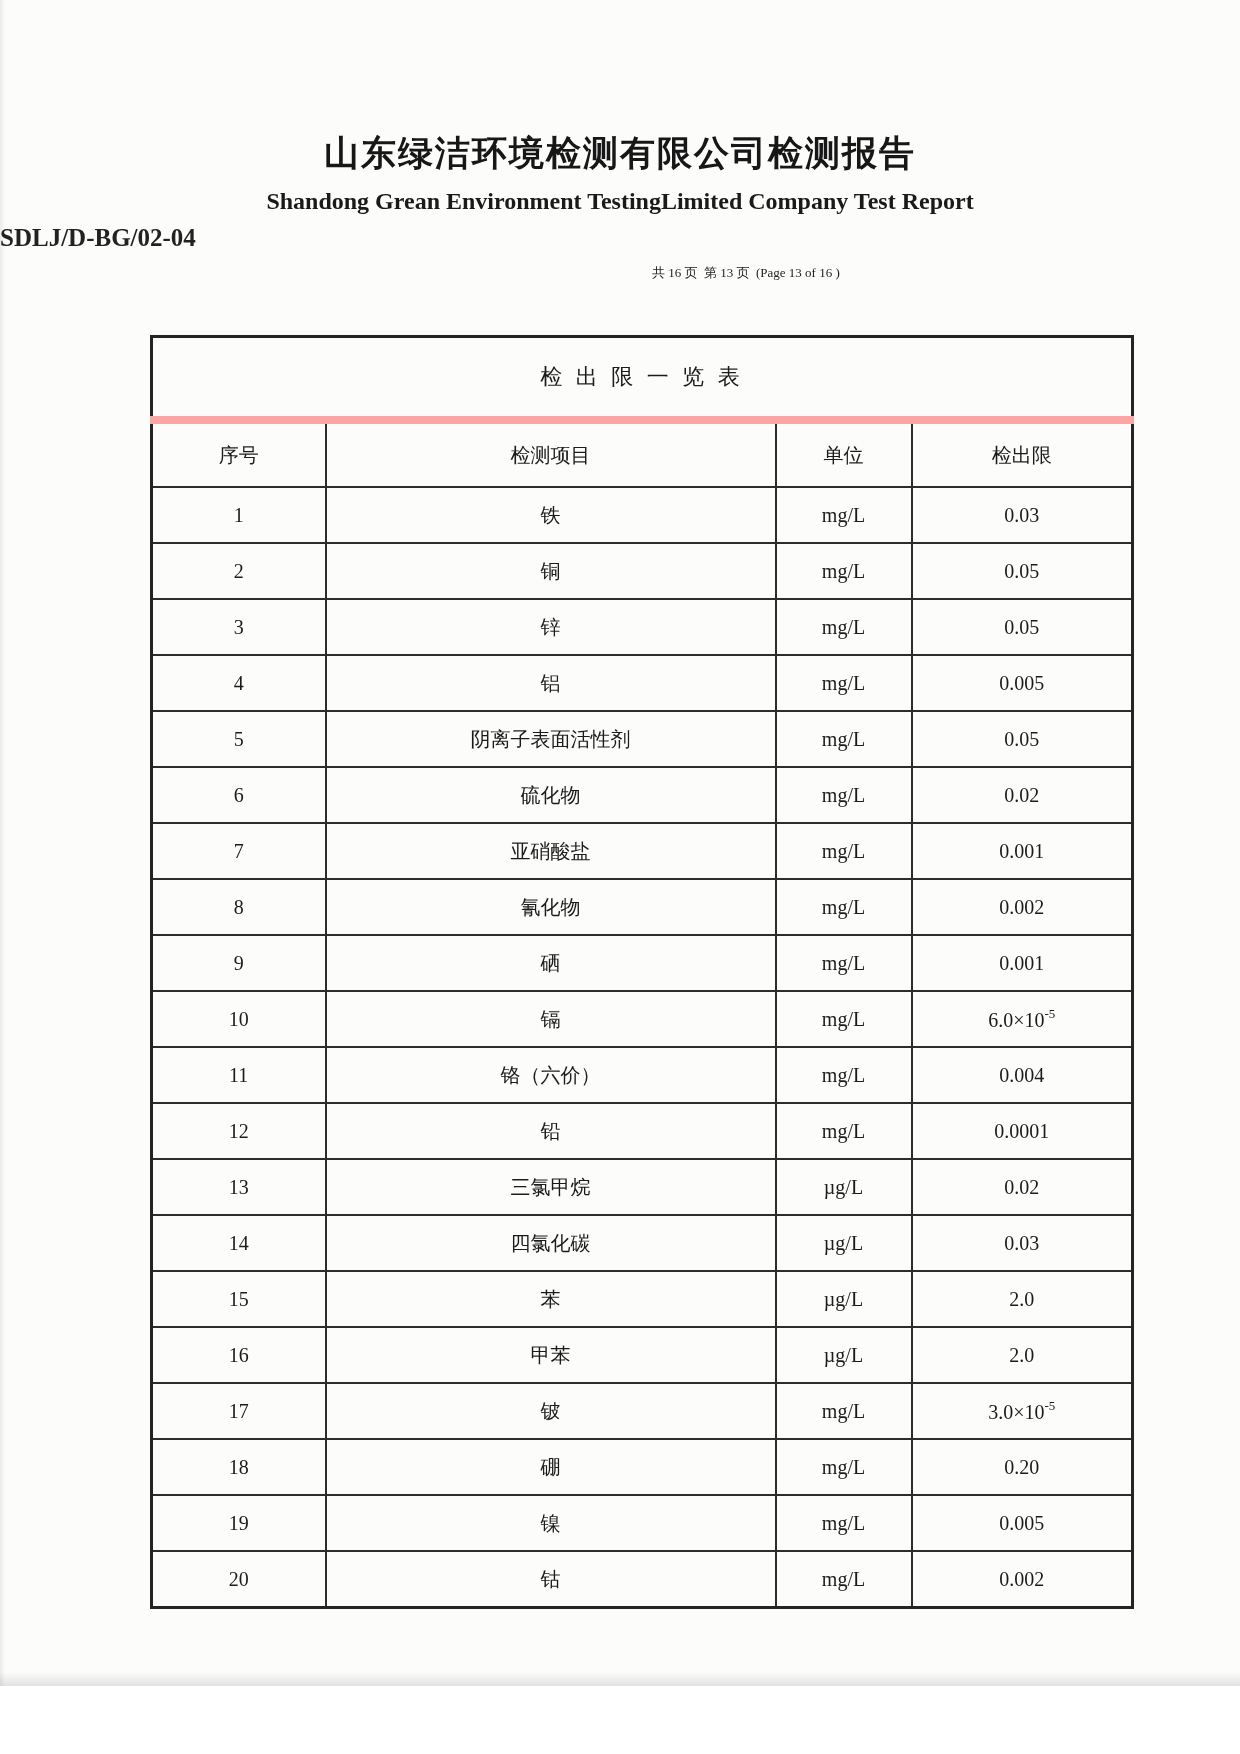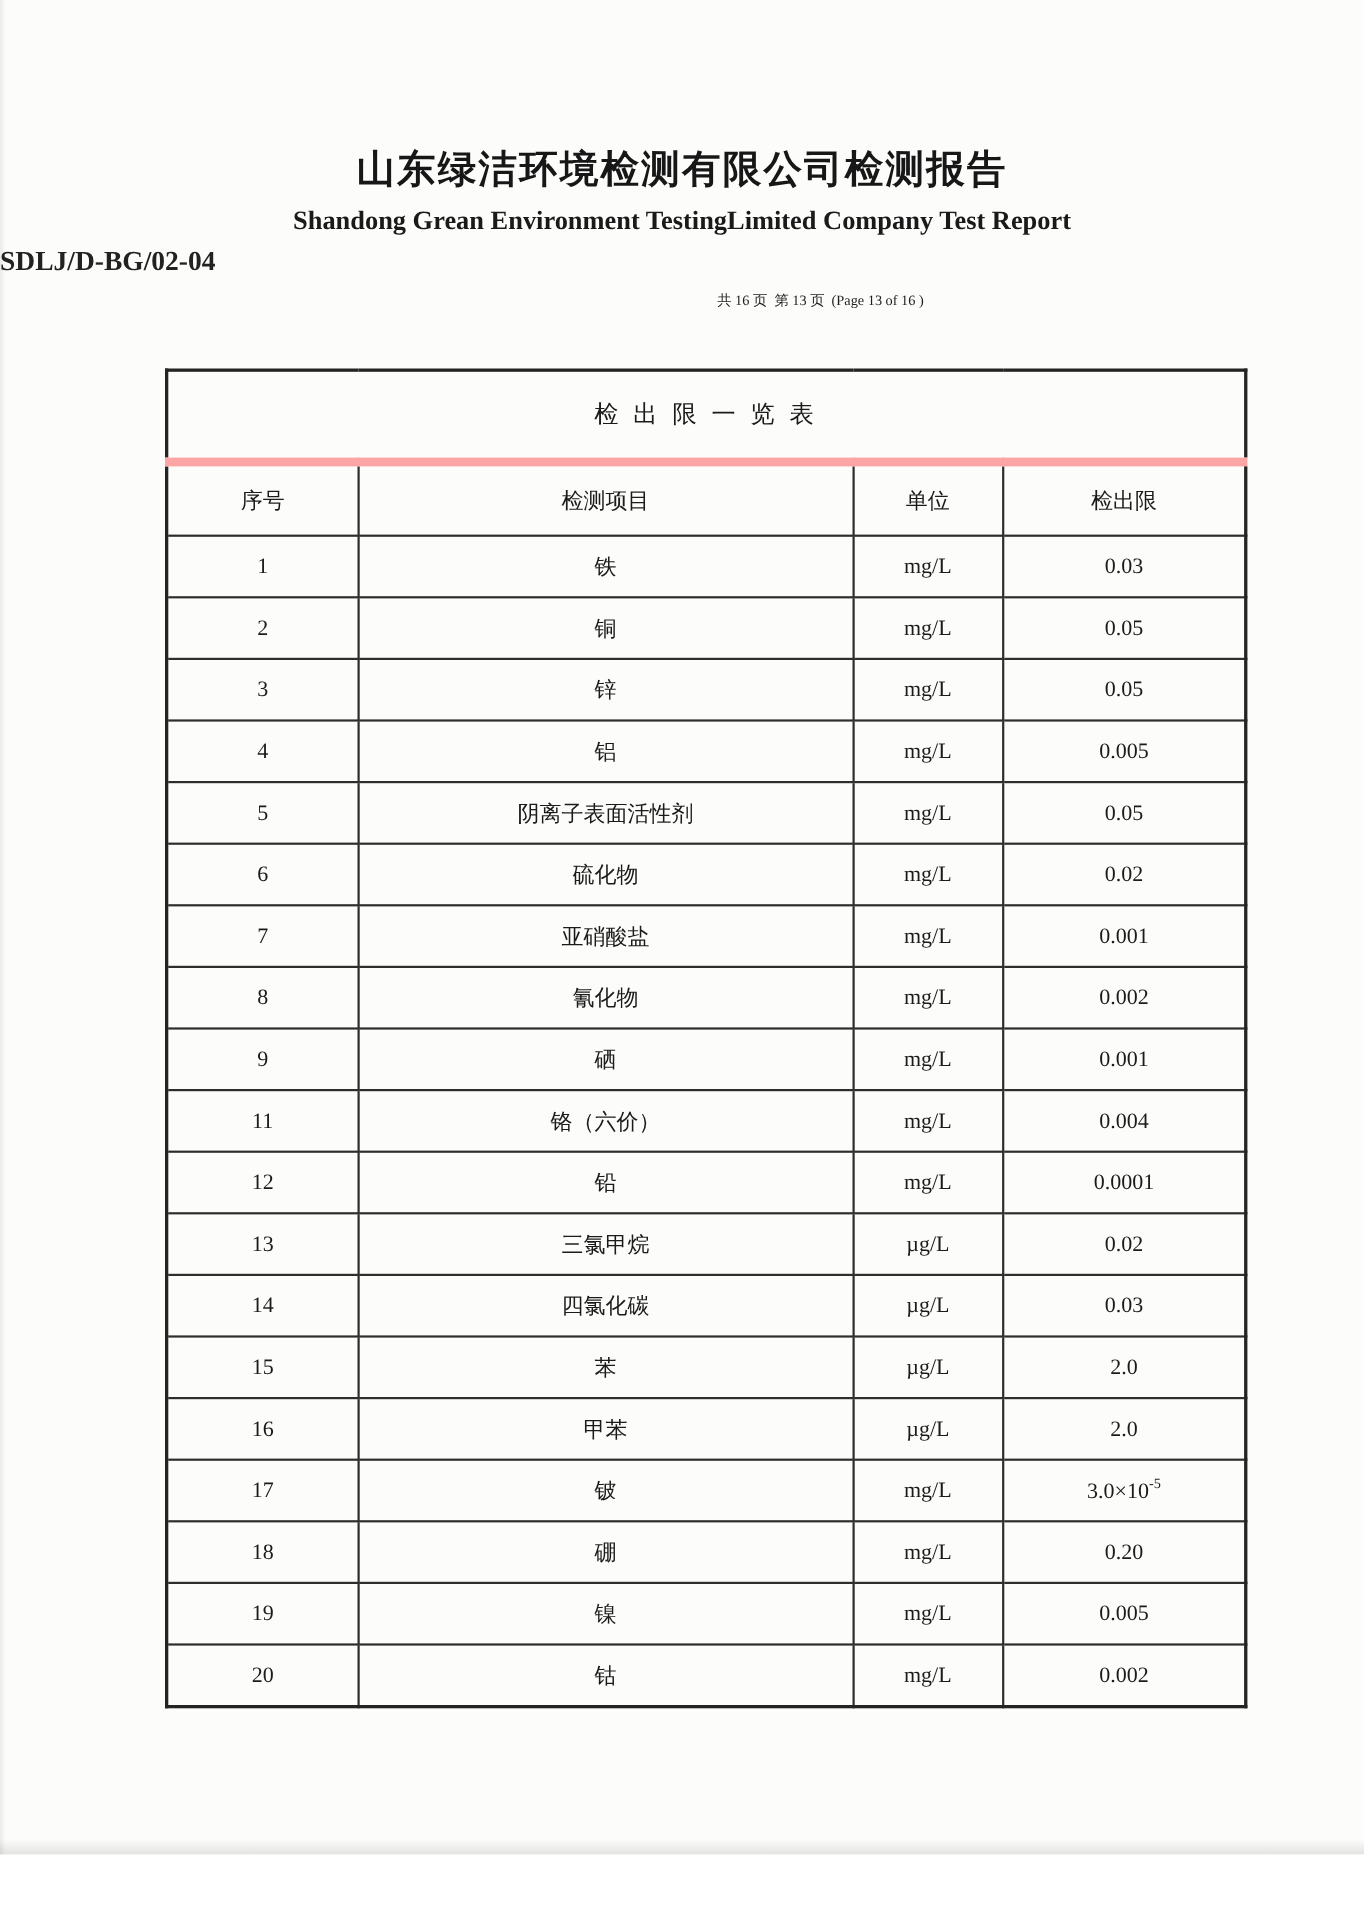--- a/index.html
+++ b/index.html
@@ -168,20 +168,26 @@
           <td>mg/L</td>
           <td>0.002</td>
         </tr>
         <tr>
           <td>9</td>
           <td>硒</td>
           <td>mg/L</td>
           <td>0.001</td>
         </tr>
         <tr>
+          <td>10</td>
+          <td>镉</td>
+          <td>mg/L</td>
+          <td>6.0×10<sup>-5</sup></td>
+        </tr>
+        <tr>
           <td>11</td>
           <td>铬（六价）</td>
           <td>mg/L</td>
           <td>0.004</td>
         </tr>
         <tr>
           <td>12</td>
           <td>铅</td>
           <td>mg/L</td>
           <td>0.0001</td>

